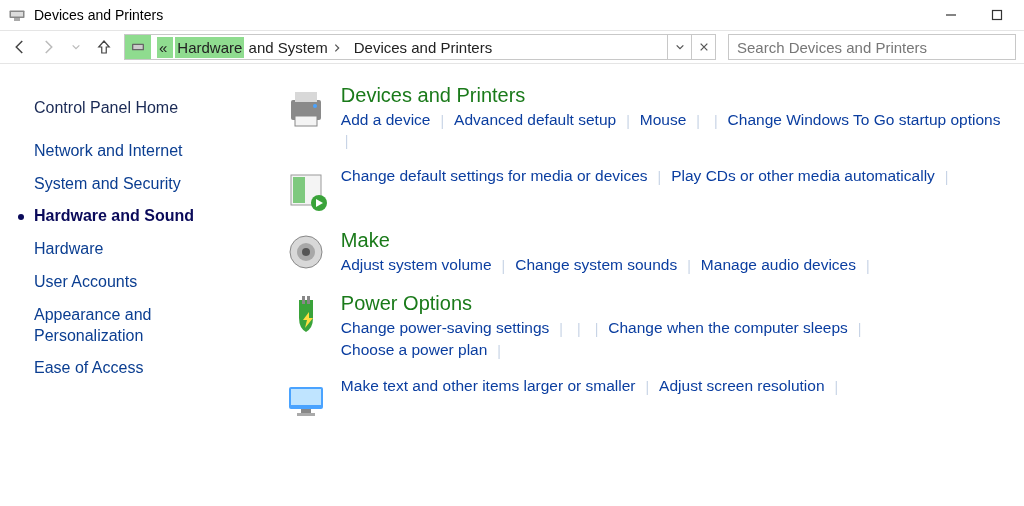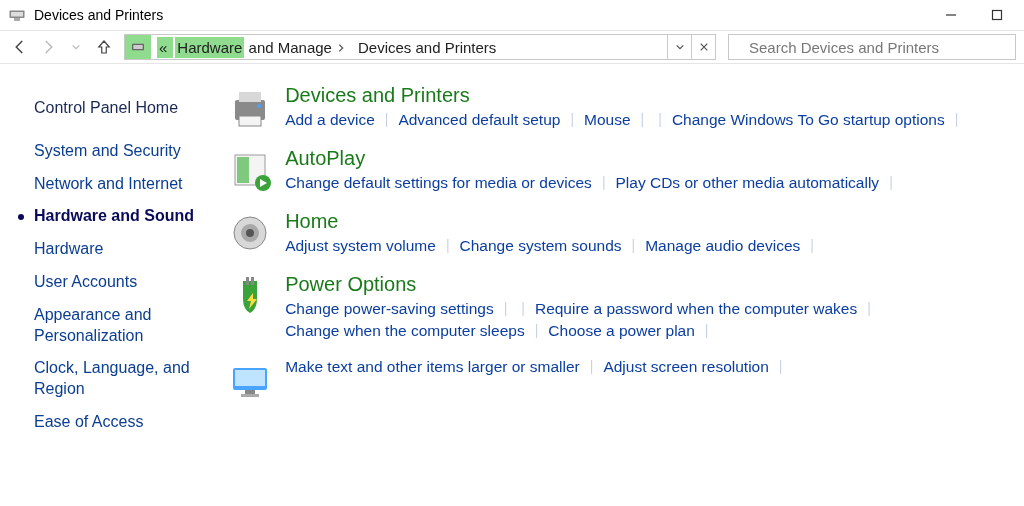--- a/index.html
+++ b/index.html
@@ -82,21 +82,20 @@
     display:flex;
     align-items:center;
     padding: 0 6px;
     margin-left: 4px;
   }
   .searchbox input {
     border:none; outline:none;
     font-family:inherit; font-size:15px;
     width:100%;
     color:#555;
-    margin-left:12px;
   }
   .searchbox input::placeholder { color:#777; }
   .body {
     display:flex;
     height: calc(100% - 64px);
   }
   .sidebar {
     width: 278px;
     padding: 28px 12px 12px 34px;
   }
@@ -136,21 +135,21 @@
     width: 42px; height: 42px;
     margin: 2px 14px 0 14px;
     flex: 0 0 42px;
   }
   .cat-body { flex:1 1 auto; }
   .cat-title {
     color:#1a7a1a;
     font-size: 20px;
     margin:0 0 4px 0;
   }
-  .links { display:flex; flex-wrap:wrap; column-gap: 6px; row-gap: 4px; align-items:flex-start;}
+  .links { display:flex; flex-wrap:wrap; column-gap: 6px; row-gap: 4px; align-items:flex-end;}
   .links a {
     color:#0b3ea0;
     text-decoration:none;
     font-size:15.5px;
     white-space: nowrap;
   }
   .link-sep {
     color:#c8d4e6;
     padding: 0 4px;
   }
@@ -207,21 +206,21 @@
     <div class="addr-icon">
       <svg width="16" height="16" viewBox="0 0 24 24">
         <rect x="3" y="7" width="18" height="10" rx="1" fill="#666"></rect>
         <rect x="5" y="9" width="14" height="6" fill="#ccc"></rect>
       </svg>
     </div>
     <div class="addr-seg seg-highlight">
       <span class="seg-highlight-text" style="padding-right:6px;">«</span>
     </div>
     <div class="addr-seg seg-highlight" style="padding-left:0;">
-      <span><span class="seg-highlight-text">Hardware</span><span> and Manage</span></span>
+      <span><span class="seg-highlight-text">Hardware</span><span> and System</span></span>
     </div>
     <span class="addr-sep">
       <svg width="10" height="10" viewBox="0 0 12 12">
           <path d="M4 2 L8 6 L4 10" fill="none" stroke="#555" stroke-width="1.5"></path>
         </svg>
     </span>
     <div class="addr-seg">Devices and Printers</div>
     <div class="addr-tail">
       <div class="btn">
         <svg width="10" height="10" viewBox="0 0 12 12">
@@ -238,27 +237,26 @@
 
   <div class="searchbox">
     <input type="text" placeholder="Search Devices and Printers" style="">
   </div>
 </div>
 
 <div class="body">
   <div class="sidebar">
     <a href="#" class="home">Control Panel Home</a>
     <div id="sidebar-items">
+        <a href="#">Network and Internet</a>
         <a href="#">System and Security</a>
-        <a href="#">Network and Internet</a>
         <a href="#" class="active">Hardware and Sound</a>
         <a href="#">Hardware</a>
         <a href="#">User Accounts</a>
         <a href="#">Appearance and Personalization</a>
-        <a href="#">Clock, Language, and Region</a>
         <a href="#">Ease of Access</a>
       </div>
   </div>
   <div class="content" id="content-area">
   <div class="category">
         <div class="cat-icon"><svg viewBox="0 0 42 42" width="42" height="42">
             <use href="#icon-printer"></use>
           </svg></div>
         <div class="cat-body">
           <div class="cat-title">Devices and Printers</div>
@@ -273,56 +271,54 @@
             <a href="#">Change Windows To Go startup options</a>
             <span class="link-sep">|</span>
           </div>
         </div>
       </div>
       <div class="category">
         <div class="cat-icon"><svg viewBox="0 0 42 42" width="42" height="42">
             <use href="#icon-autoplay"></use>
           </svg></div>
         <div class="cat-body">
-          <div class="cat-title">AutoPlay</div>
           <div class="links">
             <a href="#">Change default settings for media or devices</a>
             <span class="link-sep">|</span>
             <a href="#">Play CDs or other media automatically</a>
             <span class="link-sep">|</span>
           </div>
         </div>
       </div>
       <div class="category">
         <div class="cat-icon"><svg viewBox="0 0 42 42" width="42" height="42">
             <use href="#icon-sound"></use>
           </svg></div>
         <div class="cat-body">
-          <div class="cat-title">Home</div>
+          <div class="cat-title">Make</div>
           <div class="links">
             <a href="#">Adjust system volume</a>
             <span class="link-sep">|</span>
             <a href="#">Change system sounds</a>
             <span class="link-sep">|</span>
             <a href="#">Manage audio devices</a>
             <span class="link-sep">|</span>
           </div>
         </div>
       </div>
       <div class="category">
         <div class="cat-icon"><svg viewBox="0 0 42 42" width="42" height="42">
             <use href="#icon-power"></use>
           </svg></div>
         <div class="cat-body">
           <div class="cat-title">Power Options</div>
           <div class="links">
             <a href="#">Change power-saving settings</a>
             <span class="link-sep">|</span>
             <span class="link-sep">|</span>
-            <a href="#">Require a password when the computer wakes</a>
             <span class="link-sep">|</span>
             <a href="#">Change when the computer sleeps</a>
             <span class="link-sep">|</span>
             <a href="#">Choose a power plan</a>
             <span class="link-sep">|</span>
           </div>
         </div>
       </div>
       <div class="category">
         <div class="cat-icon"><svg viewBox="0 0 42 42" width="42" height="42">

